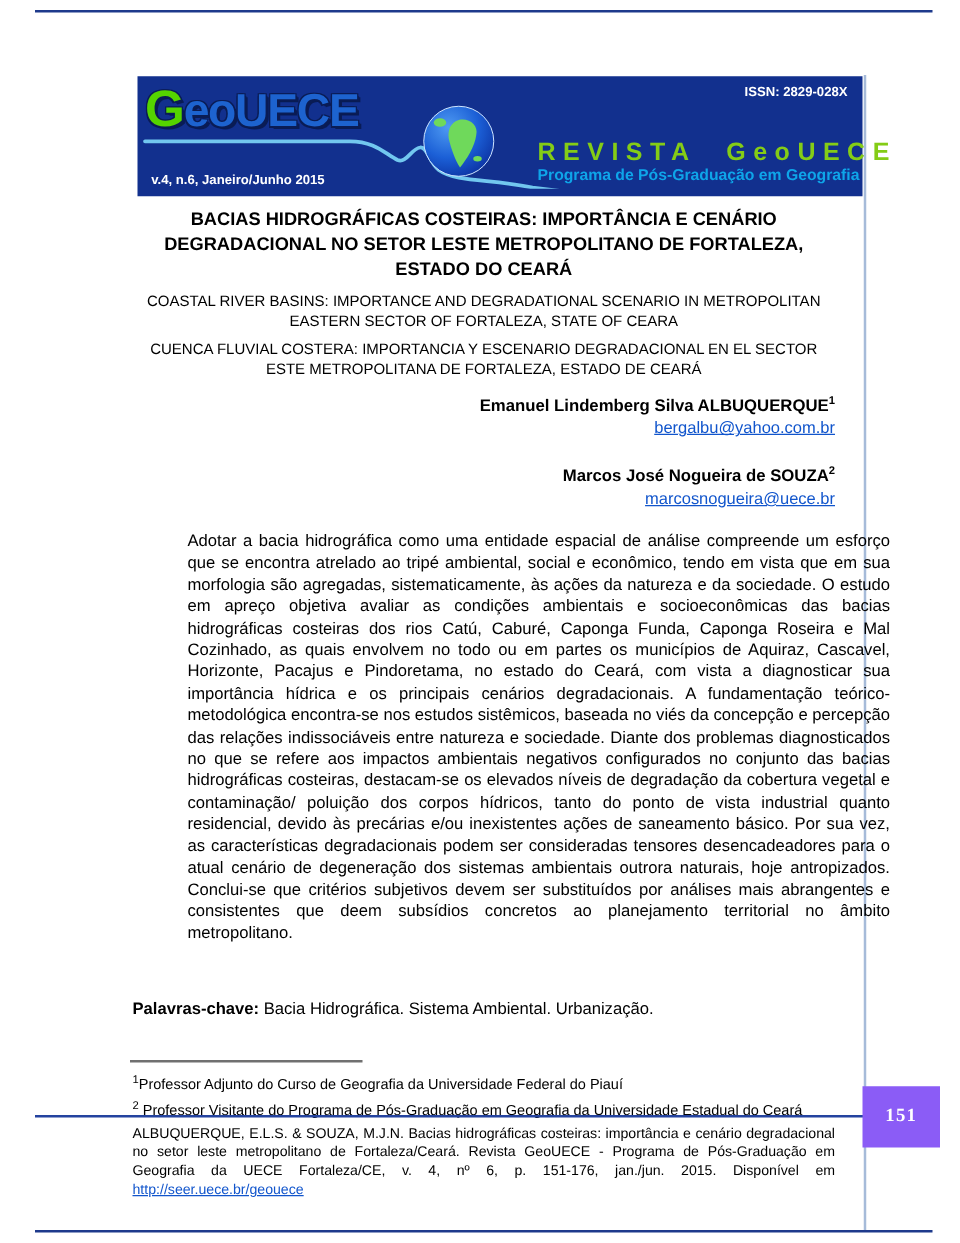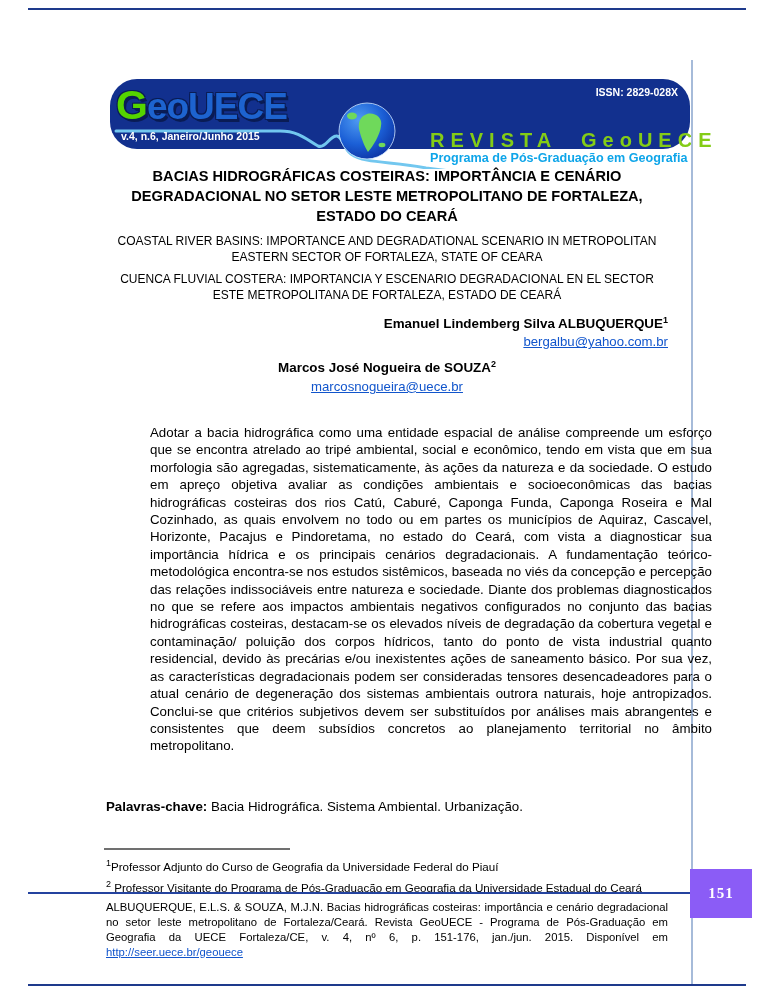--- a/index.html
+++ b/index.html
@@ -7,21 +7,21 @@
   .page {
     position:relative; width:768px; height:994px; background:#ffffff;
     font-family:"Liberation Sans", sans-serif; color:#000; overflow:hidden;
   }
   .rule-top, .rule-bottom { position:absolute; left:28px; width:718px; height:2px; background:#1e3a8c; }
   .rule-top { top:8px; }
   .rule-bottom { top:984px; }
   .vline { position:absolute; left:691px; top:60px; width:2px; height:925px; background:#a6bbd9; }
 
   
-  .banner { position:absolute; left:110px; top:79px; width:580px; height:70px; background:#12308e;border-radius:27px; }
+  .banner { position:absolute; left:110px; top:61px; width:580px; height:96px; background:#12308e; }
   .banner-issn { position:absolute; top:7px; right:12px; color:#fff; font-weight:bold; font-size:10.5px; }
   .logo { position:absolute; left:6px; top:6px; font-size:37px; font-weight:800; letter-spacing:-1px; line-height:1;
           text-shadow:1.5px 1.5px 0 #0a1c55, -1px 1px 0 #0a1c55, 1px -1px 0 #0a1c55, -1px -1px 0 #0a1c55, 2.5px 2.5px 0 #0a1c55; }
   .logo .g { color:#55d400; font-size:41px; }
   .logo .rest { color:#1d63cf; }
   .banner-wave { position:absolute; left:0; top:0; width:580px; height:90px; }
   .globe { position:absolute; left:228px; top:22px; width:58px; height:60px; }
   .banner-revista { position:absolute; left:320px; top:50px; color:#84cc16; font-weight:bold; font-size:20px;
                     letter-spacing:6px; word-spacing:13px; white-space:nowrap; }
   .banner-programa { position:absolute; left:320px; top:72px; color:#0ea5e9; font-weight:bold; font-size:12.6px; white-space:nowrap; }
@@ -29,21 +29,21 @@
 
   
   .col { position:absolute; left:106px; width:562px; }
   .title-pt { top:166px; text-align:center; font-weight:bold; font-size:14.6px; line-height:20px; }
   .title-en { top:234px; text-align:center; font-size:12px; line-height:15.8px; }
   .title-es { top:272px; text-align:center; font-size:12px; line-height:15.8px; }
   .authors { top:311px; text-align:right; }
   .author-name { font-size:13.4px; font-weight:bold; line-height:18px; }
   .author-name sup, .fn sup { font-size:9px; }
   .author-email { font-size:13.2px; line-height:18px; }
-  .author-block + .author-block { margin-top:4px;text-align:center; }
+  .author-block + .author-block { margin-top:16px; }
   a.link { color:#1155cc; text-decoration:underline; cursor:pointer; }
 
   
   .resumo-heading { top:403px; font-weight:bold; font-size:13.6px; }
   .abstract { top:424px; font-size:13.3px; line-height:17.4px; text-align:justify;margin-left:44px; }
   .keywords { top:799px; font-size:13.3px; }
 
   
   .fn-sep { position:absolute; left:104px; top:848px; width:186px; height:2px; background:#707070; }
   .fn { font-size:11.6px; line-height:14px; }

